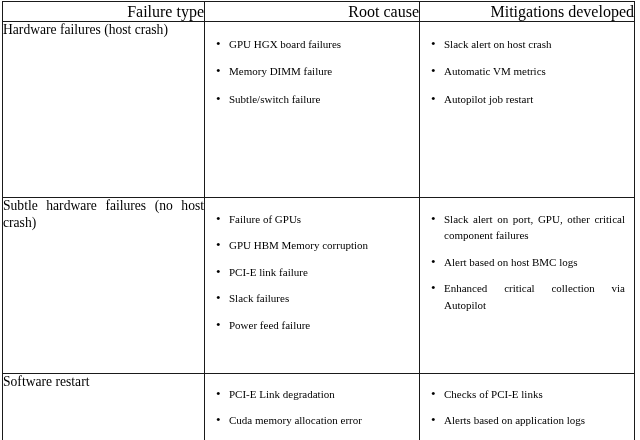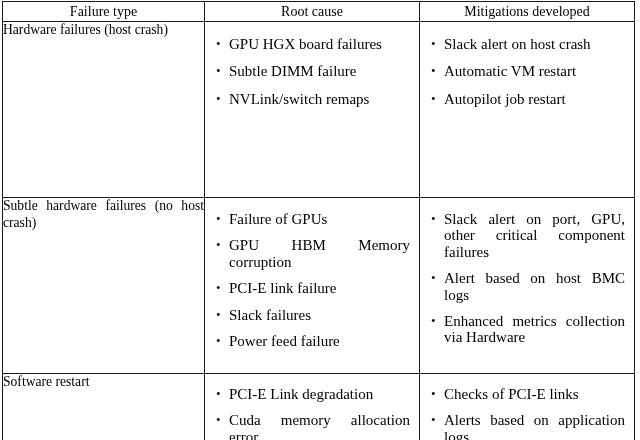--- a/index.html
+++ b/index.html
@@ -44,22 +44,22 @@
     vertical-align: top;
     padding: 0;
     font-weight: normal;
   }
 
   
   thead th {
     height: 19px;
     line-height: 19px;
     padding: 0 0 0 7px;
-    text-align: center;
-    font-size: 14px;
+    text-align: right;
+    font-size: 16px;
     white-space: nowrap;
     overflow: hidden;
   }
 
   
   td.type-cell {
     padding: 3px 6px 4px 7px;
   }
   .type-text {
     display: block;
@@ -82,21 +82,21 @@
   }
   ul.bullets > li {
     position: relative;
     padding-left: 24px;
     padding-right: 9px;
     text-align: justify;
     text-align-last: left;
     hyphens: auto;
     -webkit-hyphens: auto;
     line-height: 16.4px;
-    font-size: 15px;
+    font-size: 11px;
   }
   ul.bullets > li::before {
     content: "\2022";
     position: absolute;
     left: 11px;
     top: 0;
     font-size: 13px;
     line-height: 16.4px;
   }
 
@@ -133,28 +133,28 @@
     </thead>
     <tbody>
 
       <tr class="row1 r1">
         <td class="type-cell">
           <span class="type-text">Hardware failures (host crash)</span>
         </td>
         <td class="list-cell">
           <ul class="bullets">
             <li>GPU HGX board failures</li>
-            <li>Subtle DIMM failure</li>
-            <li>NVLink/switch remaps</li>
+            <li>Memory DIMM failure</li>
+            <li>Subtle/switch failure</li>
           </ul>
         </td>
         <td class="list-cell">
           <ul class="bullets">
             <li>Slack alert on host crash</li>
-            <li>Automatic VM restart</li>
+            <li>Automatic VM metrics</li>
             <li>Autopilot job restart</li>
           </ul>
         </td>
       </tr>
 
       <tr class="row2 r2">
         <td class="type-cell">
           <span class="type-text">Subtle hardware failures (no host crash)</span>
         </td>
         <td class="list-cell">
@@ -163,21 +163,21 @@
             <li>GPU HBM Memory corruption</li>
             <li>PCI-E link failure</li>
             <li>Slack failures</li>
             <li>Power feed failure</li>
           </ul>
         </td>
         <td class="list-cell">
           <ul class="bullets">
             <li>Slack alert on port, GPU, other critical component failures</li>
             <li>Alert based on host BMC logs</li>
-            <li>Enhanced metrics collection via Hardware</li>
+            <li>Enhanced critical collection via Autopilot</li>
           </ul>
         </td>
       </tr>
 
       <tr class="row3 r3">
         <td class="type-cell">
           <span class="type-text">Software restart</span>
         </td>
         <td class="list-cell">
           <ul class="bullets">

